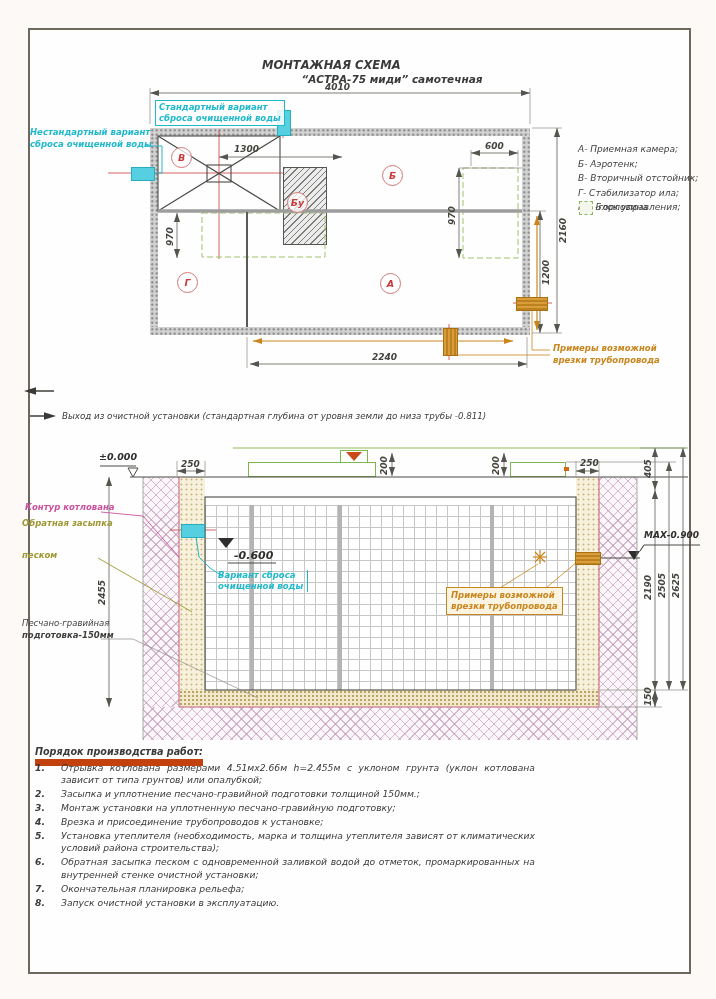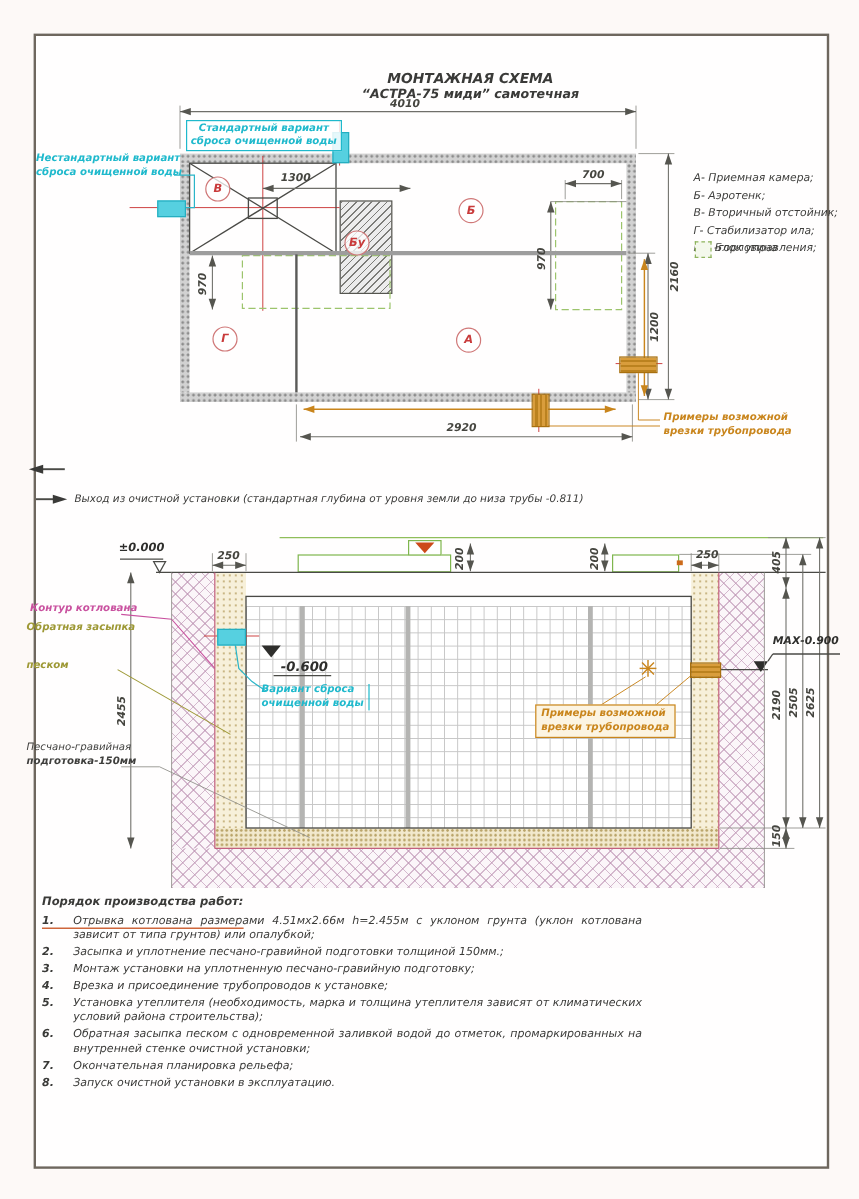--- a/index.html
+++ b/index.html
@@ -10,21 +10,21 @@
   .abs{position:absolute;}
   svg{position:absolute;left:0;top:0;}
   
   .lbl{position:absolute;font:italic 400 8.5px/1.3 "DejaVu Sans",sans-serif;color:#3f3f3d;white-space:nowrap;}
   .dimtxt{position:absolute;font:italic 700 9px/1 "DejaVu Sans",sans-serif;color:#45453f;white-space:nowrap;}
   .rot{transform:rotate(-90deg);transform-origin:0 0;}
   .cyan{color:#1fb9cc;font-weight:700;}
   .orange{color:#c9851c;font-weight:700;}
   .magenta{color:#c9519f;font-weight:700;}
   .olive{color:#9d9834;font-weight:700;}
-  .title1{position:absolute;font:italic 700 11.5px/1 "DejaVu Sans",sans-serif;color:#3a3a38;text-align:center;width:260px;}
+  .title1{position:absolute;font:italic 700 11.5px/1 "DejaVu Sans",sans-serif;color:#3a3a38;text-align:left;width:260px;}
   .title2{position:absolute;font:italic 700 10.5px/1 "DejaVu Sans",sans-serif;color:#3a3a38;text-align:center;width:260px;}
   .level{position:absolute;font:italic 700 11px/1 "DejaVu Sans",sans-serif;color:#2e2e2c;white-space:nowrap;}
   
   .mark{position:absolute;width:19px;height:19px;border:1.2px solid #d07878;border-radius:50%;
         color:#c93b3b;font:italic 700 9.5px/19px "DejaVu Sans",sans-serif;text-align:center;background:rgba(255,255,255,.75);}
   
   .wall{position:absolute;background-color:#d2d2d2;
         background-image:radial-gradient(circle,#8c8c8c 1px,transparent 1.35px);background-size:4.5px 4.5px;}
   .buhatch{position:absolute;background-color:#ececec;border:1px solid #55554f;
         background-image:repeating-linear-gradient(135deg,#7c7c78 0 1px,transparent 1px 4.5px);}
@@ -38,30 +38,30 @@
   .grid{position:absolute;background-color:#fff;
         background-image:linear-gradient(#c6c6c6 1px,transparent 1px),linear-gradient(90deg,#c6c6c6 1px,transparent 1px);
         background-size:11px 11px;}
   .thickv{position:absolute;background:#b4b4b2;}
   .cover{position:absolute;background:#fff;border:1.5px solid #7fb64e;}
   .pipe-cyan{position:absolute;background:#56d0e0;border:1px solid #25aec0;}
   .pipe-or{position:absolute;border:1px solid #a8700f;
         background:repeating-linear-gradient(180deg,#d99d3c 0 2px,#bb821f 2px 4px);}
   .pipe-or-v{position:absolute;border:1px solid #a8700f;
         background:repeating-linear-gradient(90deg,#d99d3c 0 2px,#bb821f 2px 4px);}
-  .labelbox-cyan{position:absolute;border:1px solid #1fb9cc;padding:1px 3px;background:rgba(255,255,255,.85);text-align:center;}
+  .labelbox-cyan{position:absolute;border:1px solid #1fb9cc;padding:1px 3px;background:rgba(255,255,255,.85);}
   .labelbox-or{position:absolute;border:1px solid #c9851c;padding:2px 4px;background:#fcf4e2;}
   .legend-sq{position:absolute;width:12px;height:12px;border:1px dashed #8fb45e;background:#f4f8ec;}
   .vent{position:absolute;width:0;height:0;border-left:8px solid transparent;border-right:8px solid transparent;border-top:9px solid #cc4a1a;}
   
   .legend-head{position:absolute;font:italic 700 9.5px/1.2 "DejaVu Sans",sans-serif;color:#3f3f3d;
         border-bottom:1px solid #3f3f3d;padding-bottom:2px;width:112px;}
   .legend-item{font:italic 400 9px/14.5px "DejaVu Sans",sans-serif;color:#3f3f3d;white-space:nowrap;}
   .proc-head{position:absolute;font:italic 700 9.6px/1.2 "DejaVu Sans",sans-serif;color:#3a3a38;
-        border-bottom:1px solid #c2410c;padding-bottom:15px;}
+        border-bottom:7px solid #c2410c;padding-bottom:1px;}
   .proc-list{position:absolute;width:500px;}
   .proc-row{display:flex;margin-bottom:1.5px;}
   .proc-num{flex:0 0 26px;font:italic 700 9.2px/12.4px "DejaVu Sans",sans-serif;color:#3a3a38;}
   .proc-text{flex:1;font:italic 400 9.2px/12.4px "DejaVu Sans",sans-serif;color:#3a3a38;
         text-align:justify;text-align-last:left;}
   .note-text{position:absolute;font:italic 400 8.7px/1 "DejaVu Sans",sans-serif;color:#3a3a38;white-space:nowrap;}
   
   .dk{stroke:#4a4a46;stroke-width:1.1;fill:none;}
   .dkw{stroke:#4a4a46;stroke-width:1.6;fill:none;}
   .ext{stroke:#8b8b85;stroke-width:.7;fill:none;}
@@ -219,26 +219,26 @@
   <div class="pipe-cyan" style="left:181px;top:524px;width:22px;height:12px"></div>
   <div class="pipe-or" style="left:516px;top:297px;width:30px;height:12px"></div>
   <div class="pipe-or-v" style="left:443px;top:328px;width:13px;height:26px"></div>
   <div class="pipe-or" style="left:575px;top:552px;width:24px;height:11px"></div>
 
   <div class="title1" style="left:262px;top:60px">МОНТАЖНАЯ СХЕМА</div>
   <div class="title2" style="left:262px;top:74px">“АСТРА-75 миди” самотечная</div>
 
   <div class="dimtxt" style="left:325px;top:83px">4010</div>
   <div class="dimtxt" style="left:234px;top:145px">1300</div>
-  <div class="dimtxt" style="left:485px;top:142px">700</div>
+  <div class="dimtxt" style="left:485px;top:142px">600</div>
   <div class="dimtxt rot" style="left:166px;top:246px">970</div>
   <div class="dimtxt rot" style="left:448px;top:225px">970</div>
   <div class="dimtxt rot" style="left:559px;top:243px">2160</div>
   <div class="dimtxt rot" style="left:542px;top:285px">1200</div>
-  <div class="dimtxt" style="left:372px;top:353px">2920</div>
+  <div class="dimtxt" style="left:372px;top:353px">2240</div>
 
   <div class="mark" style="left:171px;top:147px">В</div>
   <div class="mark" style="left:382px;top:165px">Б</div>
   <div class="mark" style="left:287px;top:192px">Бу</div>
   <div class="mark" style="left:177px;top:272px">Г</div>
   <div class="mark" style="left:380px;top:273px">А</div>
 
   <div class="labelbox-cyan" style="left:155px;top:100px">
     <div class="lbl cyan" style="position:static">Стандартный вариант</div>
     <div class="lbl cyan" style="position:static">сброса очищенной воды</div>

